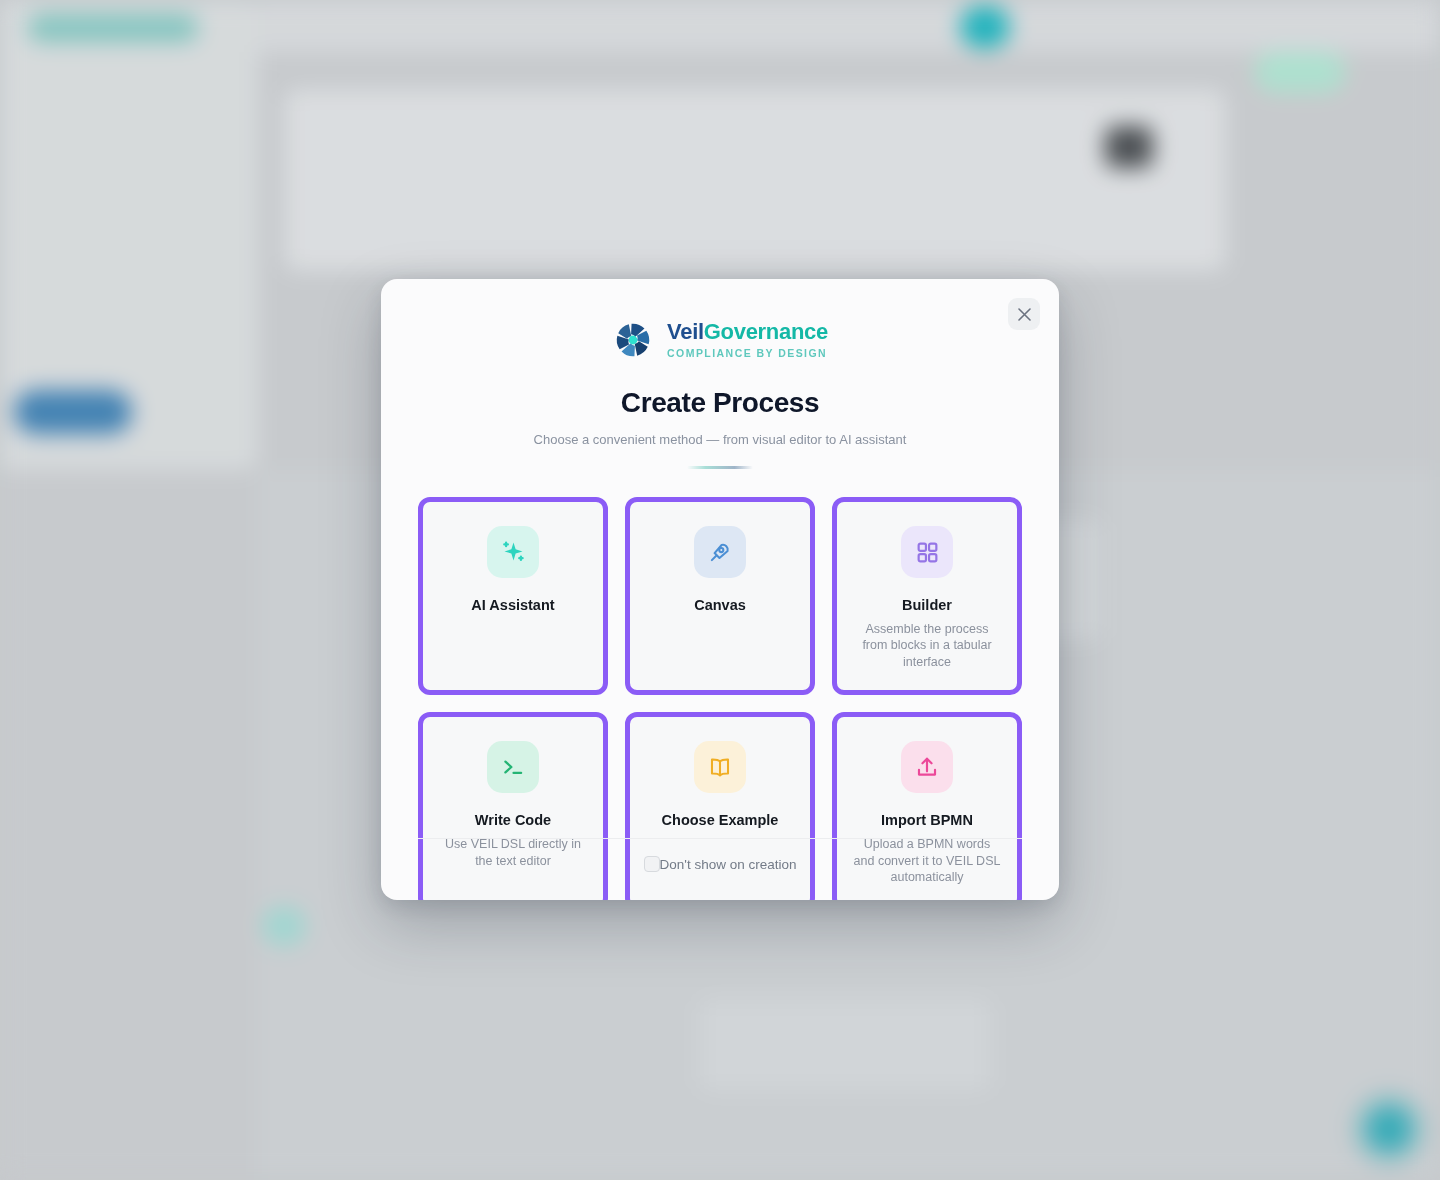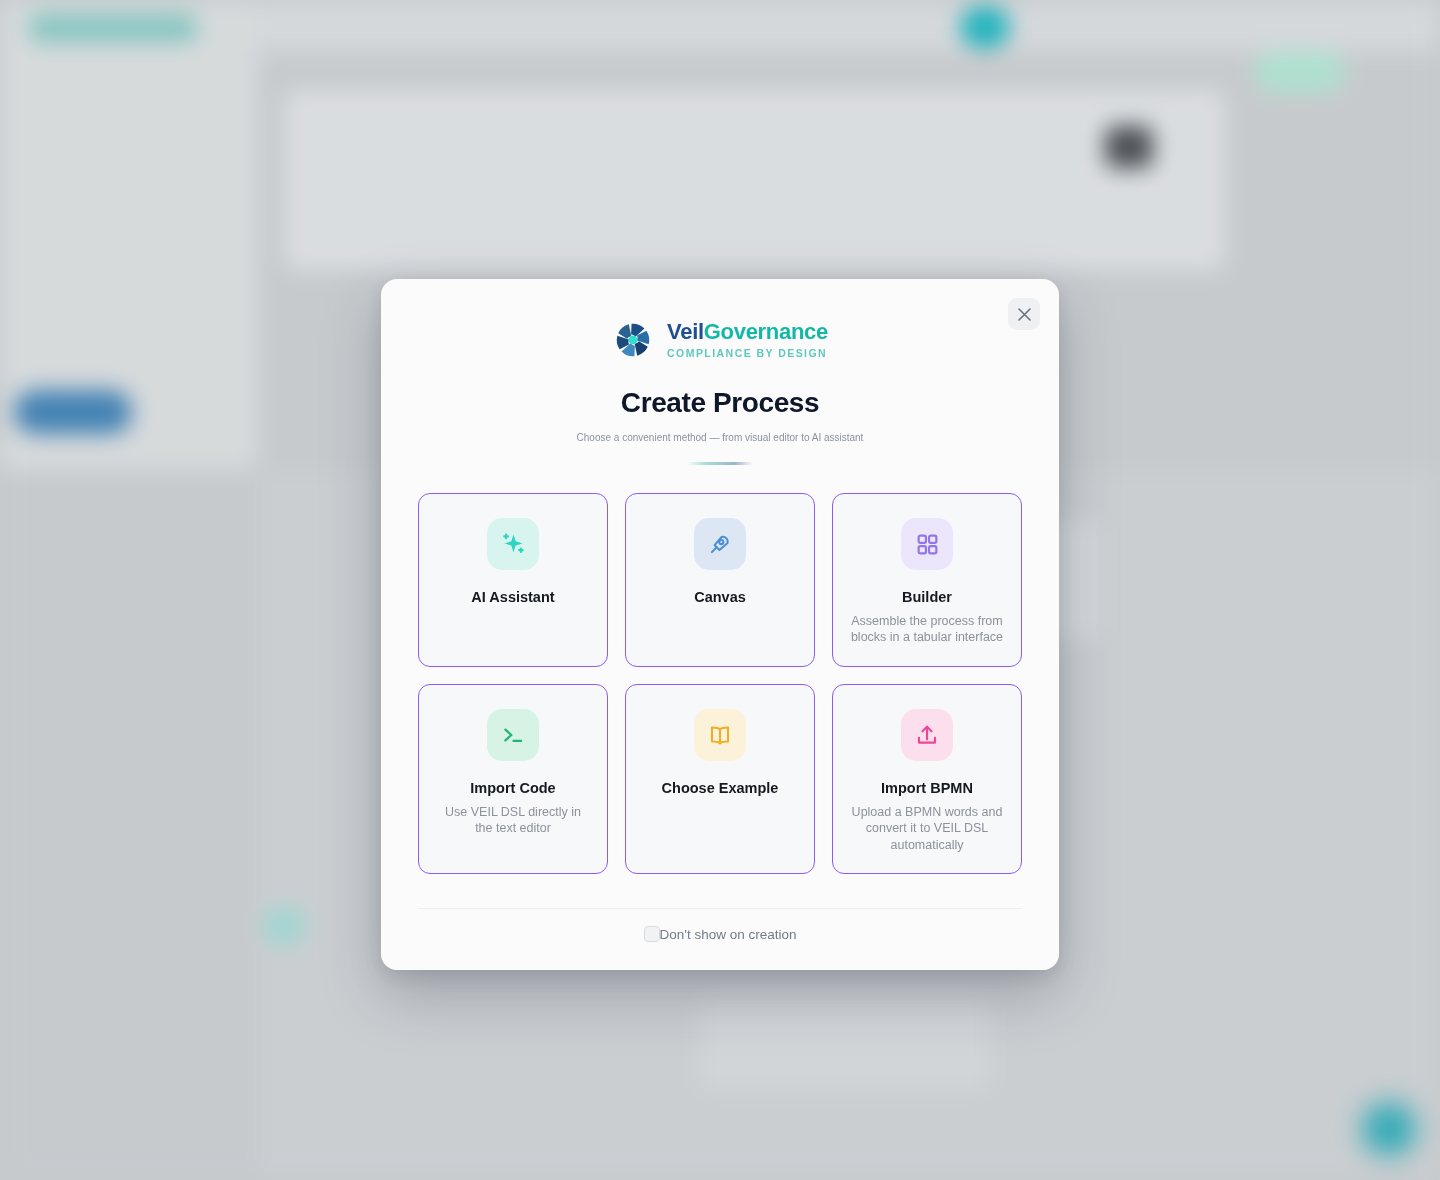--- a/index.html
+++ b/index.html
@@ -54,21 +54,21 @@
   
   #overlay {
     position: absolute; inset: 0;
     background: rgba(255,255,255,0.05);
   }
 
   
   #modal {
     position: absolute;
     left: 381px; top: 279px;
-    width: 678px; height: 691px;
+    width: 678px; height: 621px;
     background: #fbfbfc;
     border-radius: 16px;
     box-shadow: 0 24px 60px rgba(30,40,55,0.26),
                 0 6px 18px rgba(30,40,55,0.12);
     overflow: hidden;
   }
 
   #close-btn {
     position: absolute; right: 19px; top: 19px;
     width: 32px; height: 32px;
@@ -99,42 +99,42 @@
     color: #5fc8bd;
   }
 
   #modal-title {
     margin-top: 26px;
     font-size: 28px; font-weight: 700; color: #0f172a;
     letter-spacing: -0.4px;
   }
   #modal-subtitle {
     margin-top: 13px;
-    font-size: 10px; color: #8a92a0;
+    font-size: 13px; color: #8a92a0;
   }
   #accent-divider {
     width: 66px; height: 3px; margin: 19px auto 0;
     border-radius: 3px;
     background: linear-gradient(90deg,
       rgba(170,225,220,0) 0%,
       #a8ded7 28%,
       #9fb4c8 72%,
       rgba(159,180,200,0) 100%);
   }
 
   
   #options-grid {
     margin: 28px 37px 0;
     display: grid;
     grid-template-columns: repeat(3, 1fr);
     gap: 17px;
   }
   .option-card {
     background: #f7f8f9;
-    border: 1px solid #8b5cf6;
+    border: 5px solid #8b5cf6;
     border-radius: 12px;
     padding: 24px 16px 20px;
     text-align: center;
     cursor: pointer;
     min-height: 170px;
   }
   .option-icon-tile {
     width: 52px; height: 52px;
     margin: 0 auto;
     border-radius: 15px;
@@ -279,21 +279,21 @@
       <div class="option-desc">Assemble the process from blocks in a tabular interface</div>
     </div>
 
     <div class="option-card">
       <div class="option-icon-tile tile-green">
         <svg width="26" height="26" viewBox="0 0 24 24" fill="none" stroke="#24b474" stroke-width="2.1" stroke-linecap="round" stroke-linejoin="round">
           <path d="M5 7 L10.5 12 L5 17"></path>
           <path d="M12.5 17.5 H19.5"></path>
         </svg>
       </div>
-      <div class="option-title">Import Code</div>
+      <div class="option-title">Write Code</div>
       <div class="option-desc">Use VEIL DSL directly in the text editor</div>
     </div>
 
     <div class="option-card">
       <div class="option-icon-tile tile-amber">
         <svg width="26" height="26" viewBox="0 0 24 24" fill="none" stroke="#f0ae24" stroke-width="1.9" stroke-linecap="round" stroke-linejoin="round">
           <path d="M12 6.8 C10.4 5.3 7.9 5 4.6 5.1 V18 C7.9 17.9 10.4 18.2 12 19.6"></path>
           <path d="M12 6.8 C13.6 5.3 16.1 5 19.4 5.1 V18 C16.1 17.9 13.6 18.2 12 19.6"></path>
           <path d="M12 6.8 V19.6"></path>
         </svg>

